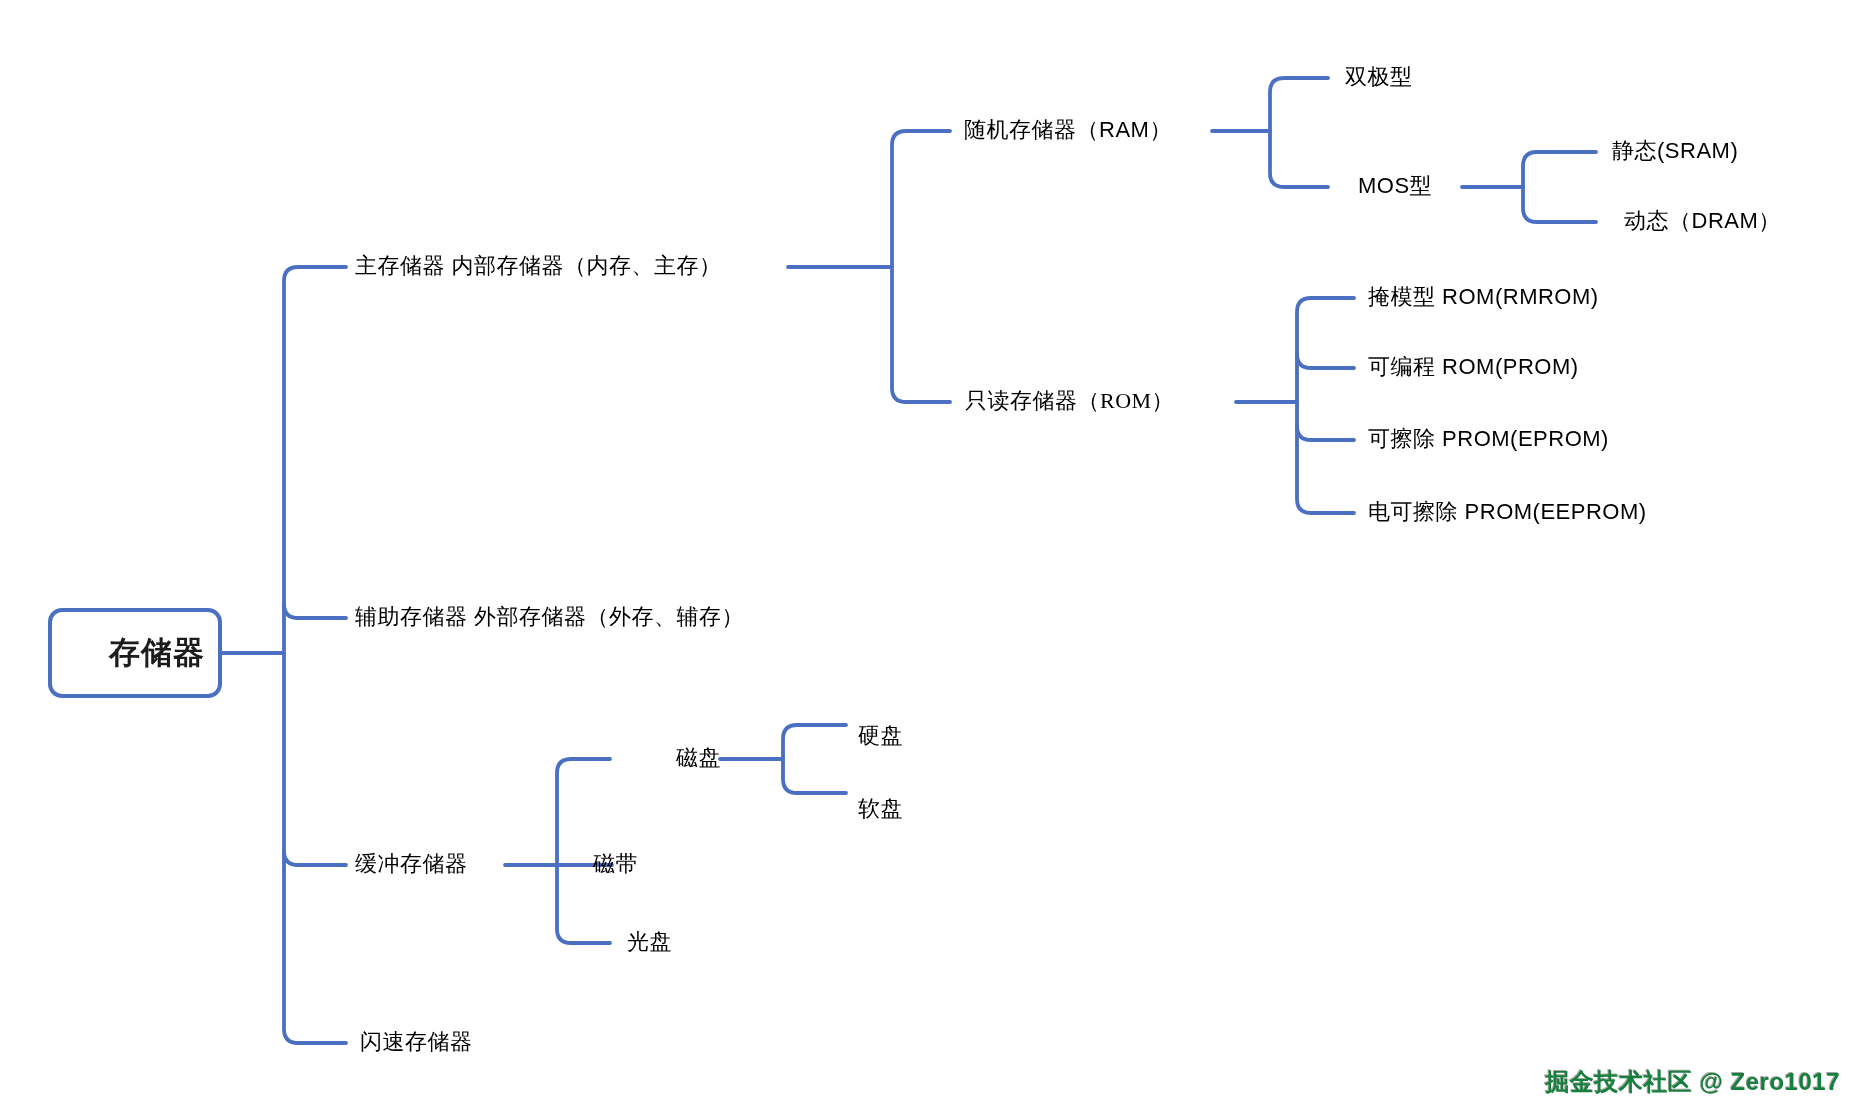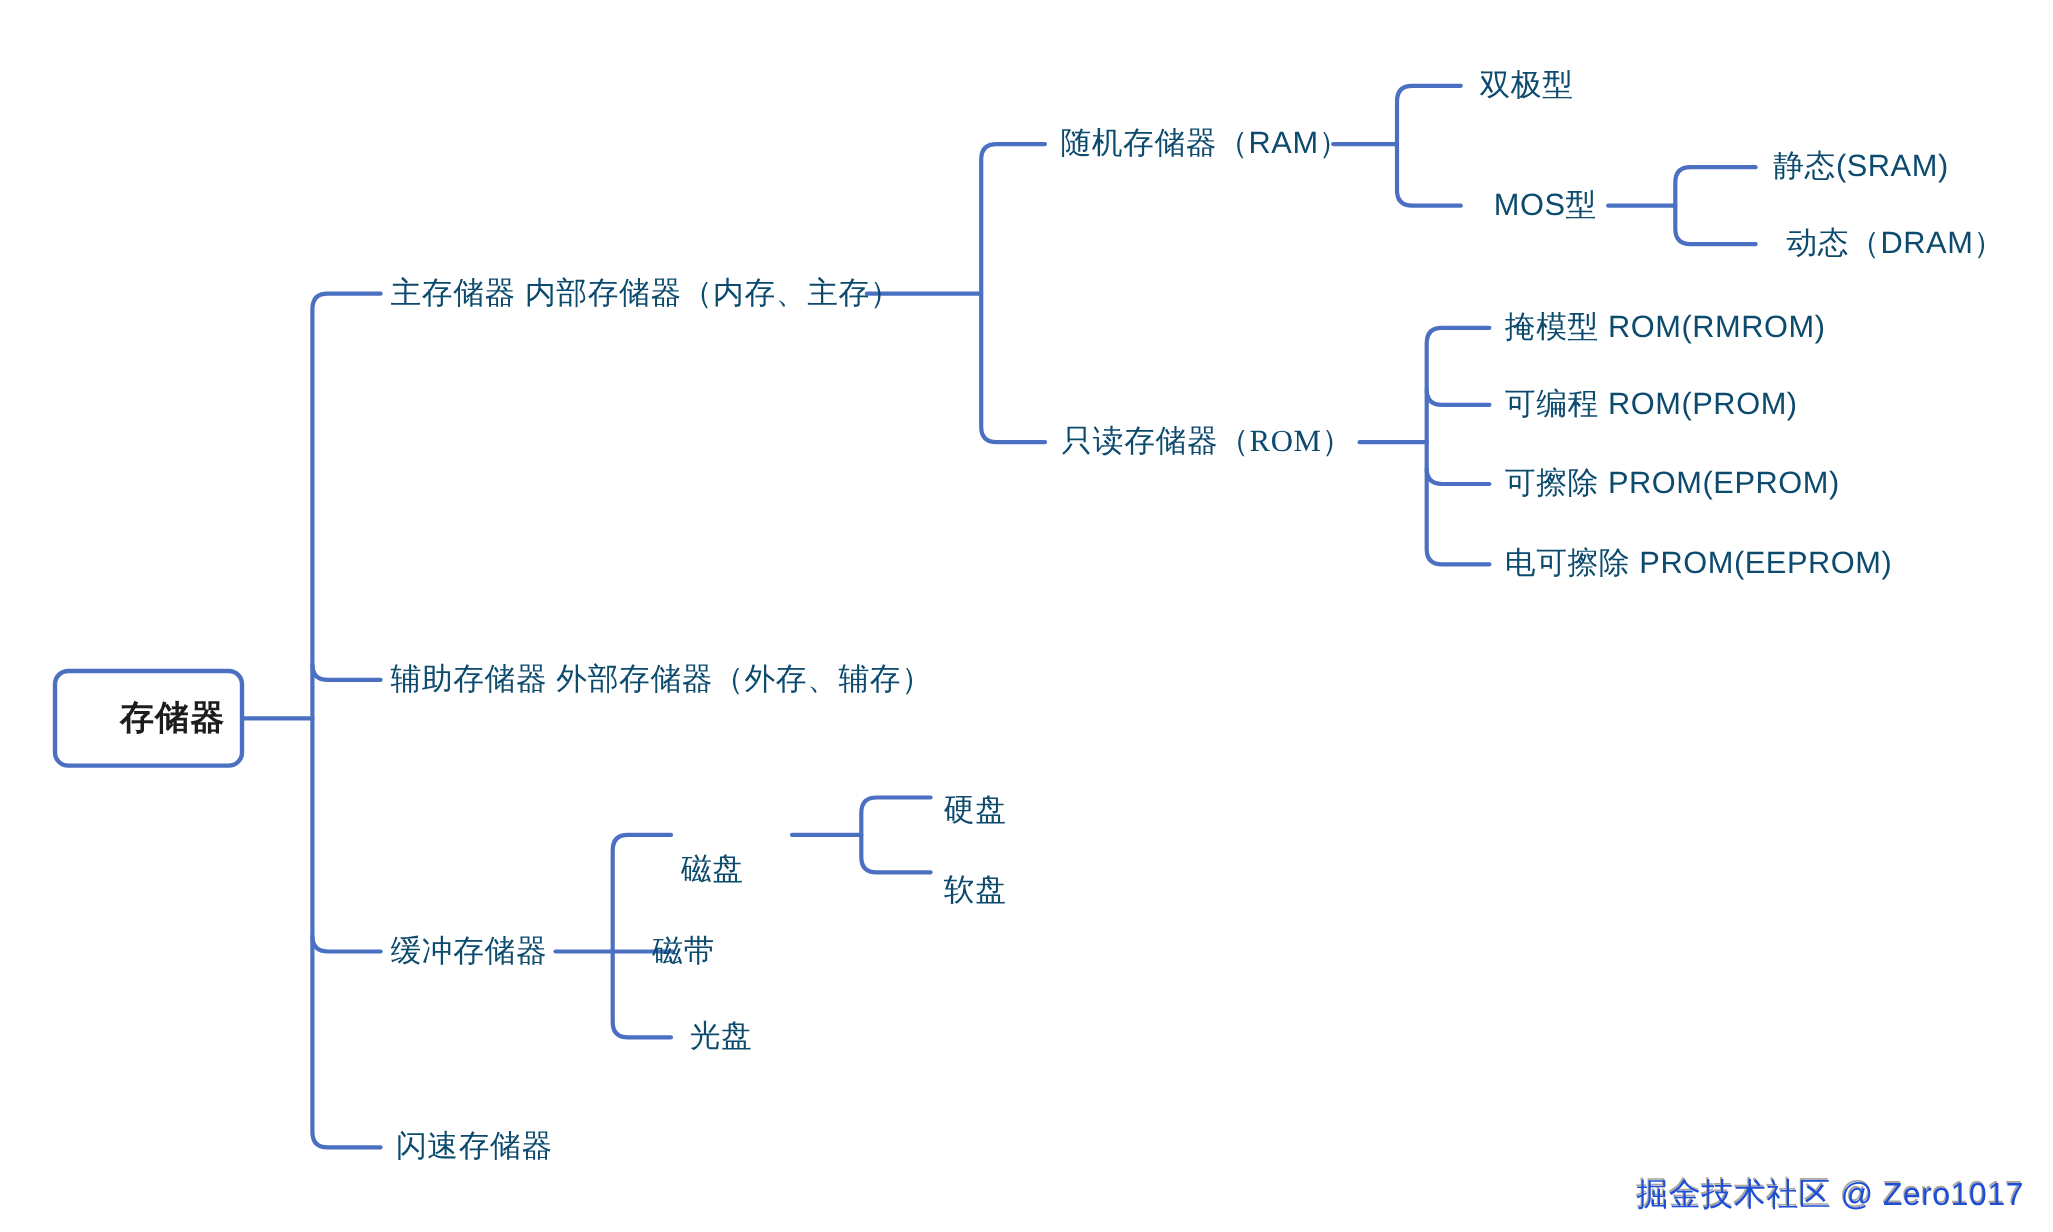--- a/index.html
+++ b/index.html
@@ -19,22 +19,22 @@
     position: absolute;
     left: 0;
     top: 0;
     width: 1866px;
     height: 1120px;
   }
   .node {
     position: absolute;
     transform: translateY(-52%);
     white-space: nowrap;
-    font-size: 28px;
-    color: #0c4a6e;
+    font-size: 22px;
+    color: #000000;
     letter-spacing: 0.5px;
     cursor: default;
   }
   .root-box {
     position: absolute;
     left: 48px;
     top: 608px;
     width: 174px;
     height: 90px;
     border: 4px solid #4b70c2;
@@ -47,24 +47,25 @@
     font-weight: 700;
     color: #1c1c1c;
     letter-spacing: 1px;
     box-sizing: border-box;
     padding-left: 44px;
   }
   .watermark {
     position: absolute;
     top: 1066px;
     right: 26px;
-    font-size: 29px;
-    color: #1d4ed8;
+    font-size: 24px;
+    color: #15803d;
     text-shadow: -1px -1px 0 #a9a6a3, 1px 1px 0 #ffffff;
     letter-spacing: 0.5px;
+    font-weight: bold;
   }
 </style>
 </head>
 <body>
 
 <div id="canvas">
 
   <svg id="edges" viewBox="0 0 1866 1120" xmlns="http://www.w3.org/2000/svg">
     <g fill="none" stroke="#4b70c2" stroke-width="3.8" stroke-linecap="round">
 
@@ -110,21 +111,21 @@
   <div class="node" style="left:1358px; top:187px;">MOS型</div>
   <div class="node" style="left:1612px; top:152px;">静态(SRAM)</div>
   <div class="node" style="left:1612px; top:222px;margin-left:12px;">动态（DRAM）</div>
 
   <div class="node" style="left:965px; top:402px;font-family:Liberation Serif, serif;">只读存储器（ROM）</div>
   <div class="node" style="left:1368px; top:368px;">可编程 ROM(PROM)</div>
   <div class="node" style="left:1368px; top:298px;">掩模型 ROM(RMROM)</div>
   <div class="node" style="left:1368px; top:440px;">可擦除 PROM(EPROM)</div>
   <div class="node" style="left:1368px; top:513px;">电可擦除 PROM(EEPROM)</div>
 
-  <div class="node" style="left:619px; top:759px;margin-top:32px;">磁盘</div>
+  <div class="node" style="left:676px; top:759px;">磁盘</div>
   <div class="node" style="left:858px; top:725px;margin-top:12px;">硬盘</div>
   <div class="node" style="left:858px; top:793px;margin-top:17px;">软盘</div>
   <div class="node" style="left:593px; top:865px;">磁带</div>
   <div class="node" style="left:627px; top:943px;">光盘</div>
 
   <div class="watermark">掘金技术社区 @ Zero1017</div>
 
 </div>
 
 </body></html>

